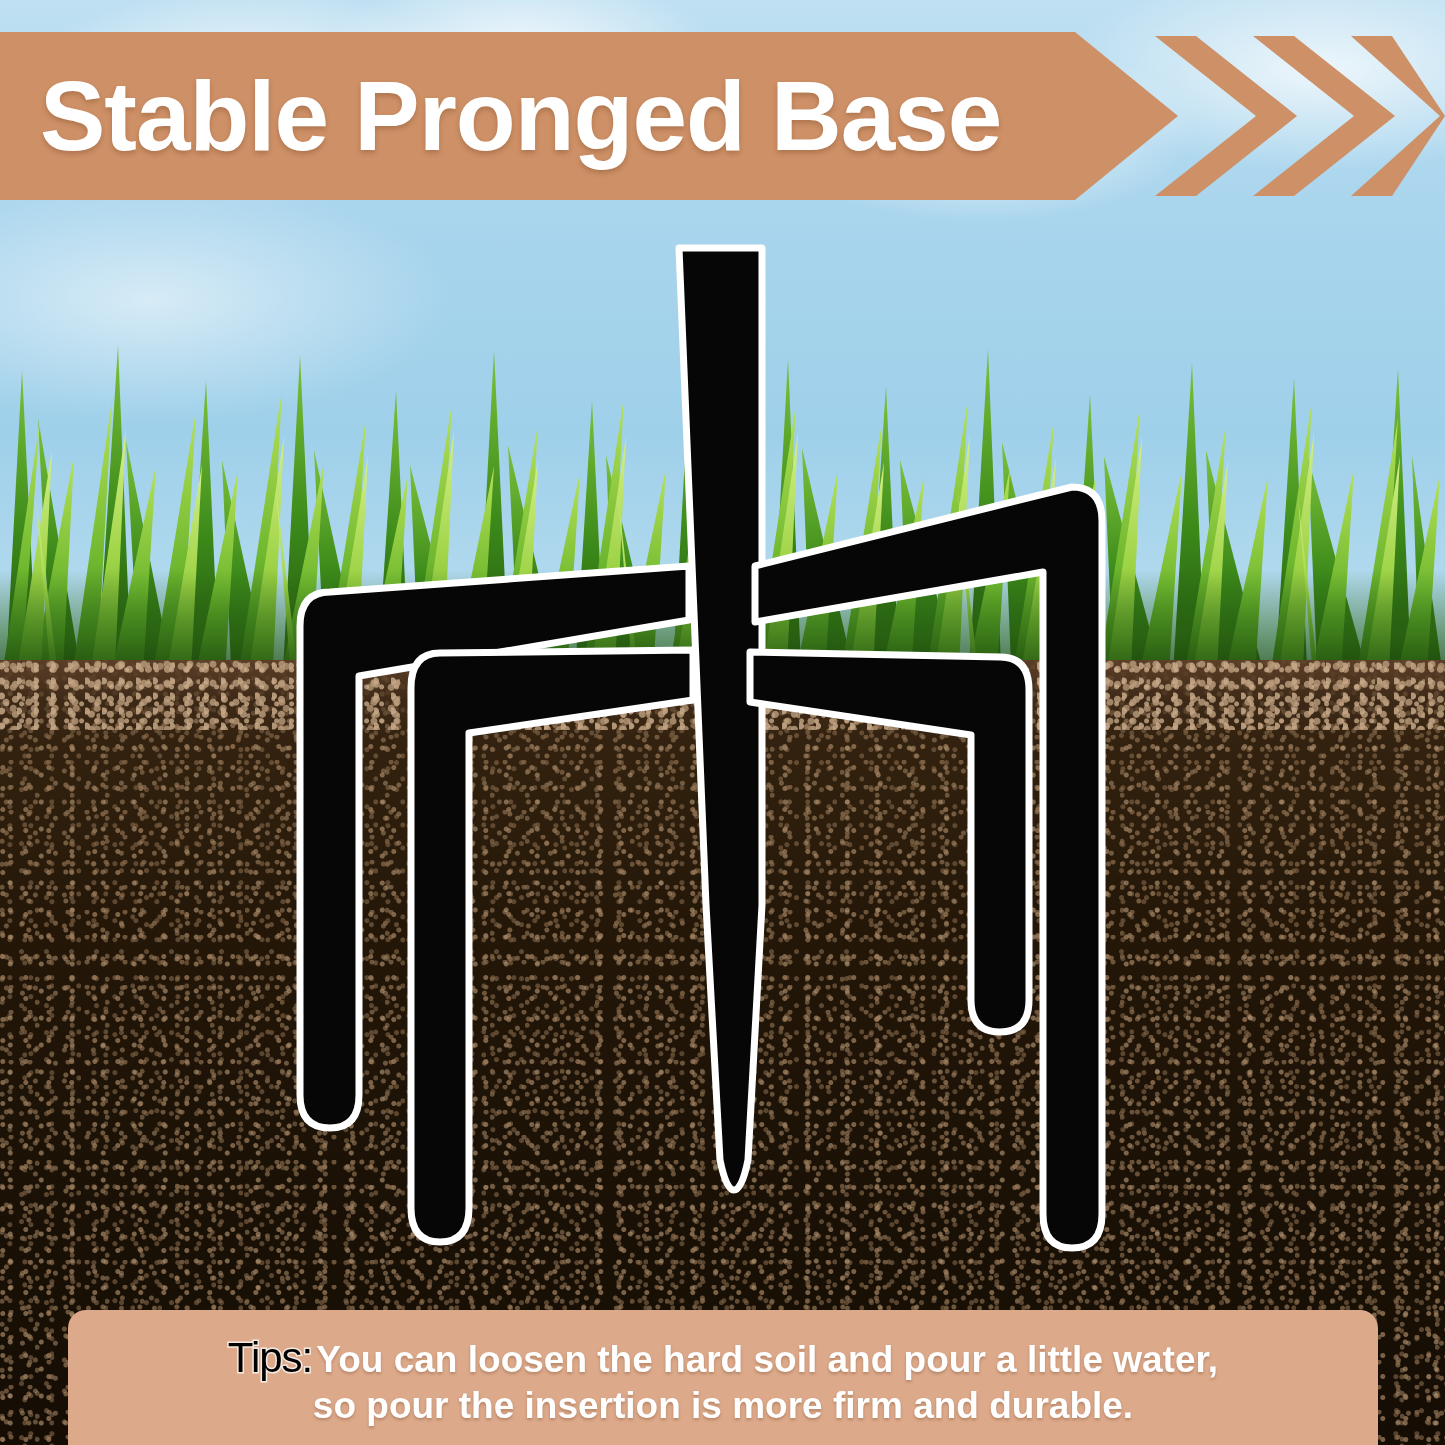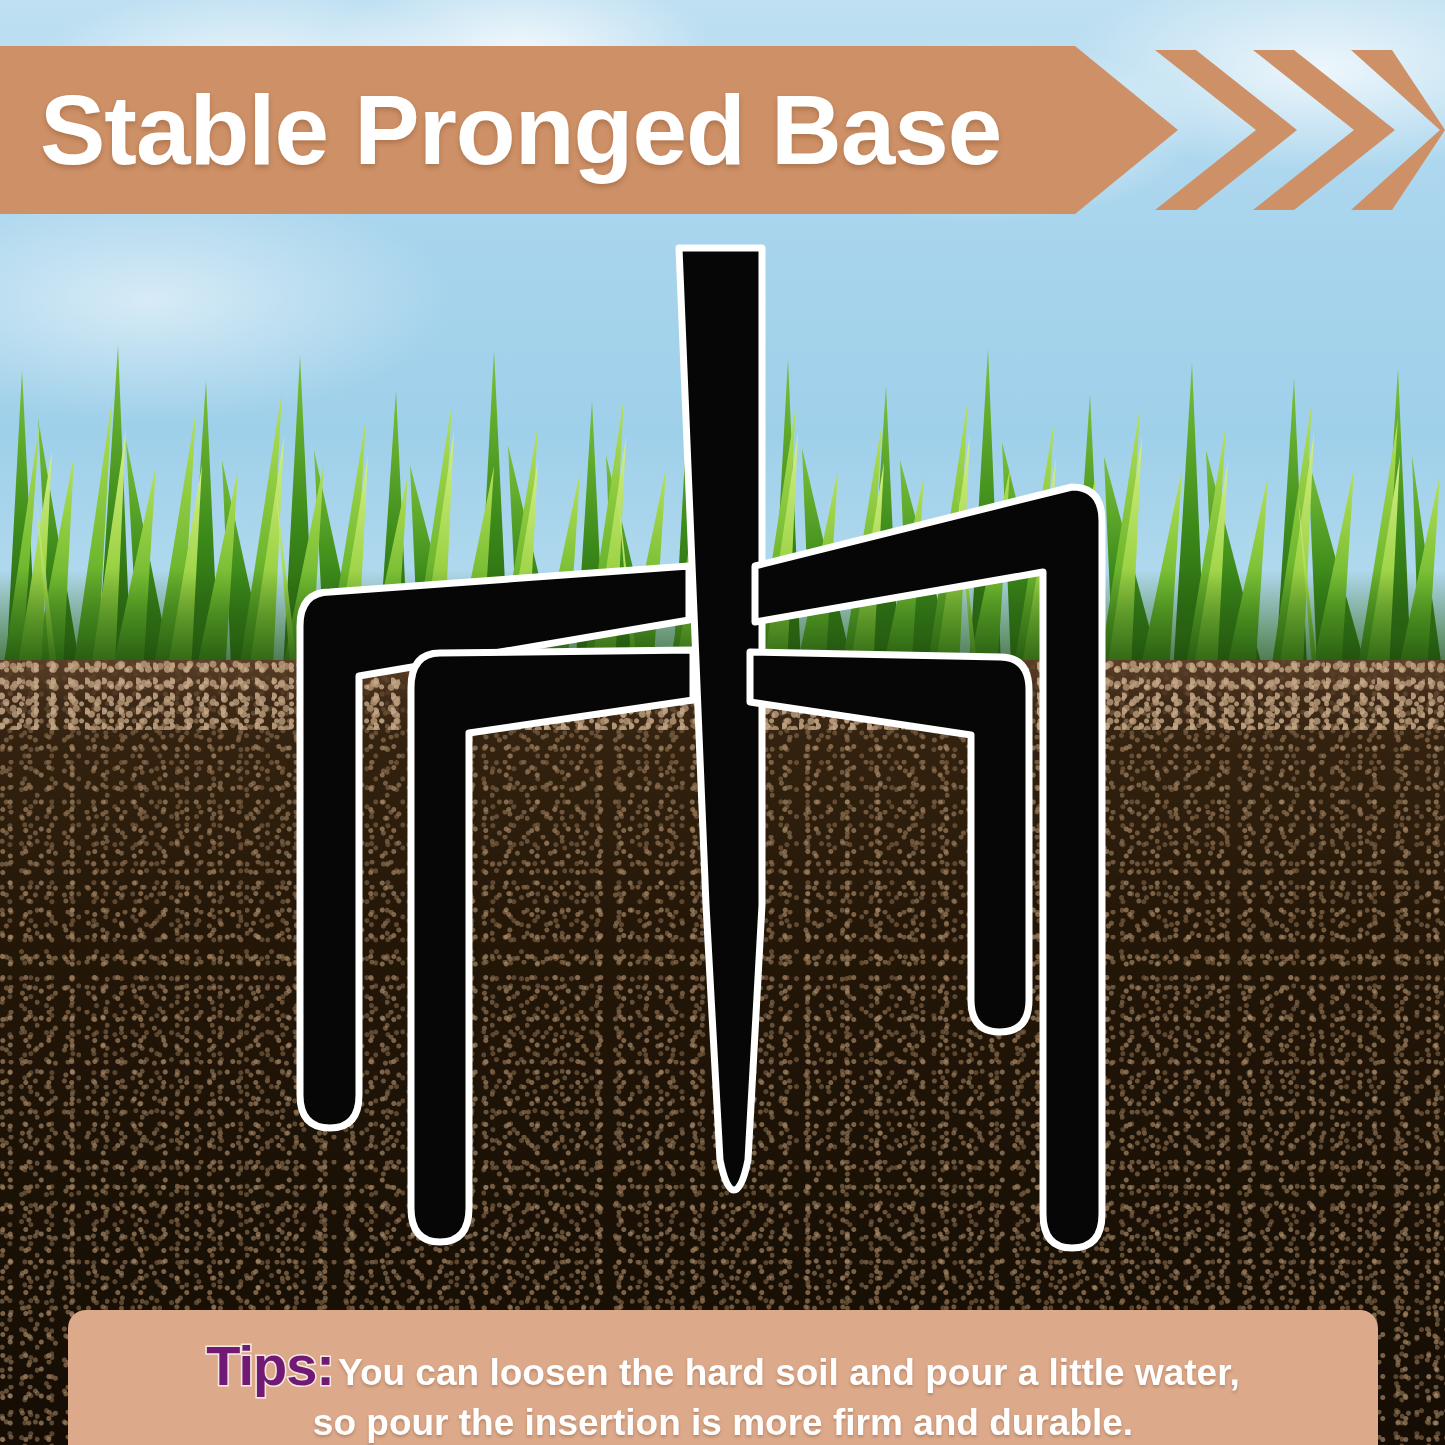--- a/index.html
+++ b/index.html
@@ -66,21 +66,21 @@
       radial-gradient(circle at 95% 28%, rgba(180,150,118,.80) 0 2px, transparent 3px),
       linear-gradient(180deg, rgba(92,64,40,.9) 0%, rgba(58,38,20,.6) 60%, rgba(30,18,8,0) 100%);
     background-size:17px 15px,23px 19px,15px 17px,21px 21px,19px 15px,25px 17px,100% 100%;
   }
 
   
   .stake{position:absolute;left:0;top:0;width:1445px;height:1445px;}
 
   
   .banner-wrap{
-    position:absolute;left:0;top:32px;width:1445px;height:168px;margin-top:14px;
+    position:absolute;left:0;top:32px;width:1445px;height:168px;
   }
   .banner-svg{position:absolute;left:0;top:0;}
   .banner-title{
     position:absolute;left:40px;top:28px;
     width:1030px;height:112px;
     display:flex;align-items:center;
     color:#FFFFFF;
     font-family:"Liberation Sans", sans-serif;
     font-weight:bold;
     font-size:98px;
@@ -103,23 +103,23 @@
   .tips-line{
     font-family:"Liberation Sans", sans-serif;
     font-weight:bold;
     font-size:37px;
     line-height:1.22;
     color:#FFFFFF;
     text-shadow:0 2px 3px rgba(110,70,40,.35);
     white-space:nowrap;
   }
   .tips-label{
-    color:#701a75;
-    font-weight:bold;
-    font-size:56px;
+    color:#000000;
+    font-weight:normal;
+    font-size:42px;
     letter-spacing:-1px;
     margin-right:4px;
     -webkit-text-stroke:3px #F6EAE0;
     paint-order:stroke fill;
     text-shadow:none;
   }
 </style>
 </head>
 <body>
 

